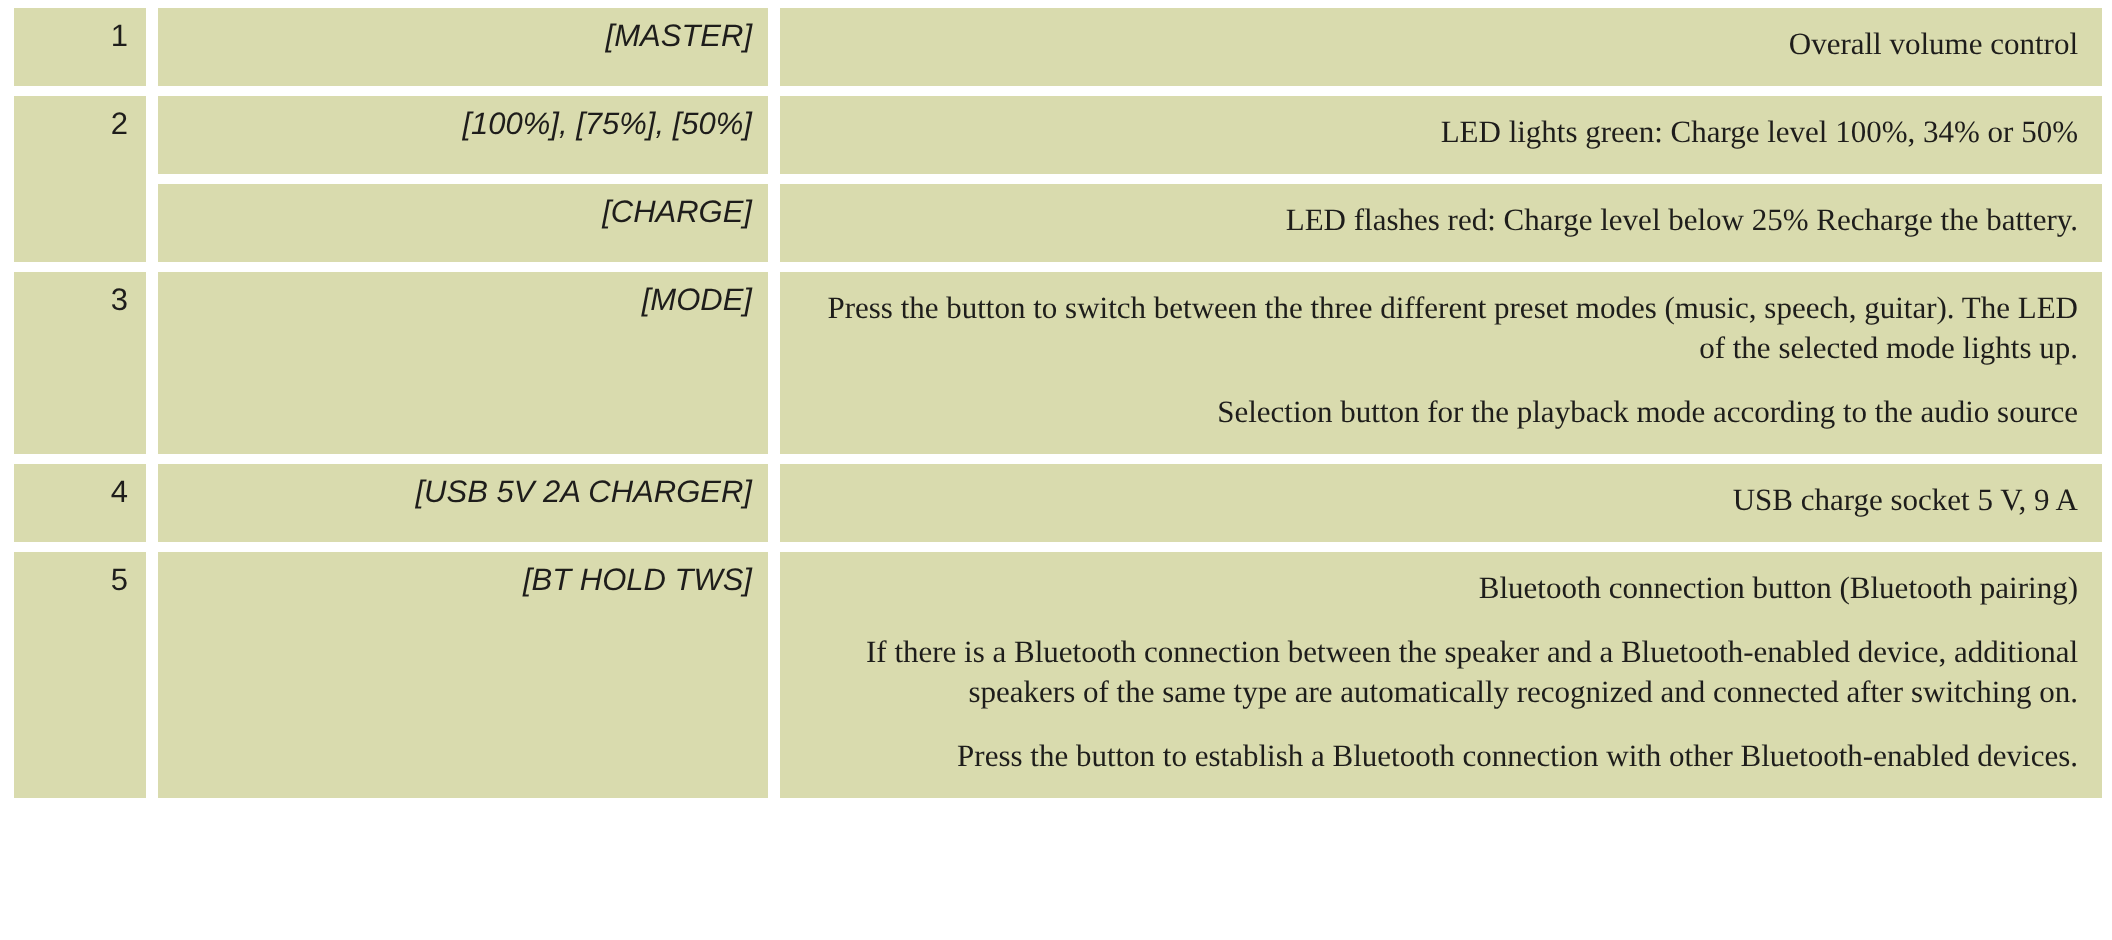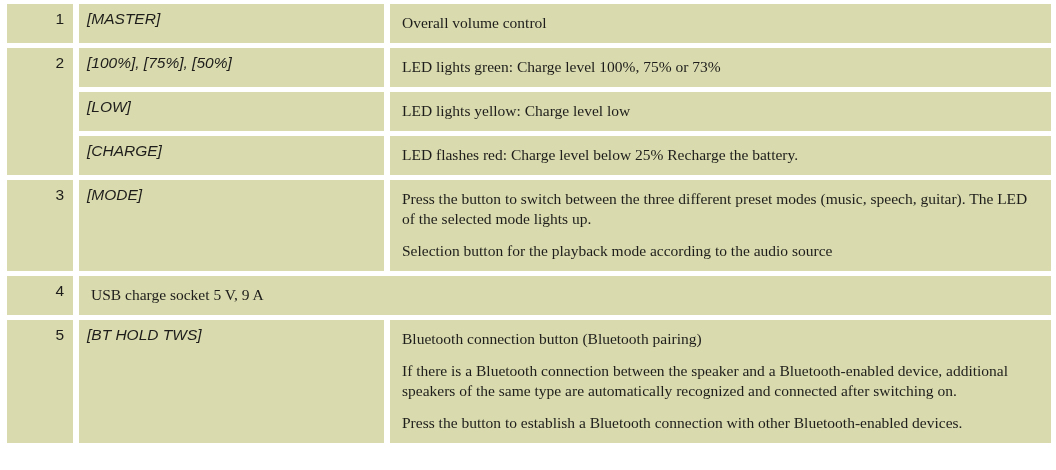--- a/index.html
+++ b/index.html
@@ -18,21 +18,21 @@
   .num-cell {
     flex: 0 0 66px;
     width: 66px;
     box-sizing: border-box;
     background: var(--cell-bg, #d9dbae);
     text-align: right;
     padding: 5px 9px 5px 0;
     font-size: 15.5px;
     line-height: 20px;
   }
-  .group-body { flex: 1; display: flex; flex-direction: column; gap: 5px; }
+  .group-body { flex: 1; display: flex; flex-direction: column; gap: 5px; text-align: right; }
   .subrow { display: flex; gap: 6px; flex: 1; }
   .label-cell {
     flex: 0 0 305px;
     width: 305px;
     box-sizing: border-box;
     background: var(--cell-bg, #d9dbae);
     padding: 5px 8px;
     font-style: italic;
     font-size: 15.5px;
     line-height: 20px;
@@ -65,27 +65,21 @@
             </div>
           </div>
         </div>
       </div>
       <div class="group">
         <div class="num-cell">2</div>
         <div class="group-body">
           <div class="subrow">
             <div class="label-cell">[100%], [75%], [50%]</div>
             <div class="desc-cell">
-              <p>LED lights green: Charge level 100%, 75% or 73%</p>
-            </div>
-          </div>
-          <div class="subrow">
-            <div class="label-cell">[LOW]</div>
-            <div class="desc-cell">
-              <p>LED lights yellow: Charge level low</p>
+              <p>LED lights green: Charge level 100%, 34% or 50%</p>
             </div>
           </div>
           <div class="subrow">
             <div class="label-cell">[CHARGE]</div>
             <div class="desc-cell">
               <p>LED flashes red: Charge level below 25% Recharge the battery.</p>
             </div>
           </div>
         </div>
       </div>
@@ -98,20 +92,21 @@
               <p>Press the button to switch between the three different preset modes (music, speech, guitar). The LED of the selected mode lights up.</p>
               <p>Selection button for the playback mode according to the audio source</p>
             </div>
           </div>
         </div>
       </div>
       <div class="group">
         <div class="num-cell">4</div>
         <div class="group-body">
           <div class="subrow">
+            <div class="label-cell">[USB 5V 2A CHARGER]</div>
             <div class="desc-cell">
               <p>USB charge socket 5 V, 9 A</p>
             </div>
           </div>
         </div>
       </div>
       <div class="group">
         <div class="num-cell">5</div>
         <div class="group-body">
           <div class="subrow">

